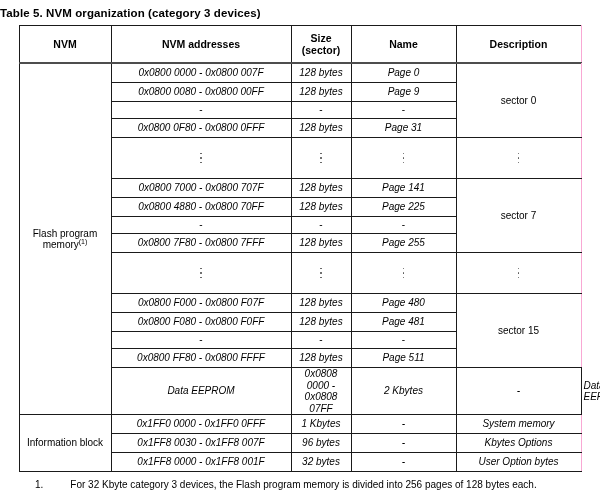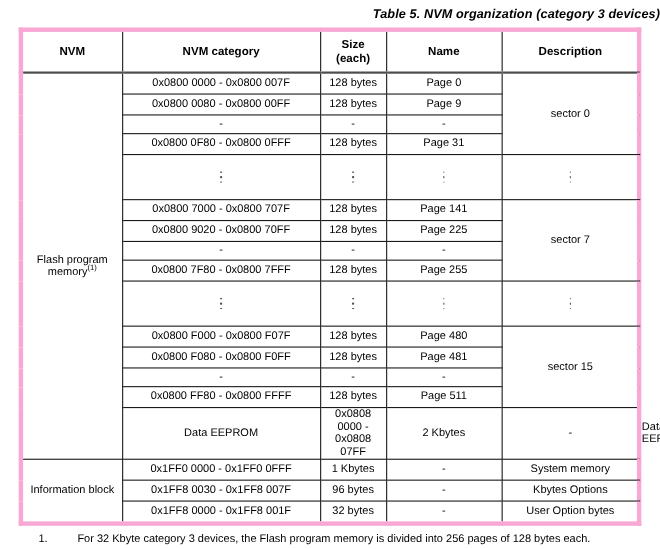--- a/index.html
+++ b/index.html
@@ -14,35 +14,34 @@
     color: #000000;
     overflow: hidden;
   }
   .page {
     position: relative;
     width: 600px;
     height: 499px;
     box-sizing: border-box;
   }
   .table-caption {
-    text-align: right;
+    text-align: left;
     font-size: 11.5px;
     font-weight: bold;
     color: #000;
     padding-top: 7px;
     padding-bottom: 6px;
     letter-spacing: 0.1px;
-    font-style: italic;
   }
   table.nvm {
     border-collapse: collapse;
     width: 562px;
     margin: 0 auto;
     table-layout: fixed;
-    border: 4px solid #f9a8d4;
+    border: 1px solid #f9a8d4;
   }
   table.nvm td, table.nvm th {
     border: 1px solid #1a1a1a;
     font-size: 10px;
     font-weight: normal;
     text-align: center;
     vertical-align: middle;
     padding: 0 2px;
     color: #000;
     line-height: 1.15;
@@ -52,21 +51,21 @@
     font-size: 10.5px;
     height: 36px;
     border-bottom: 2px solid #4d4d4d;
   }
   .col-nvm    { width: 92px; }
   .col-addr   { width: 180px; }
   .col-size   { width: 60px; }
   .col-name   { width: 105px; }
   .col-desc   { width: 125px; }
 
-  td.row-data { height: 18px; }
+  td.row-data { height: 18px; font-style: italic; }
   td.row-dash { height: 16px; }
   td.cell-dots {
     height: 40px;
     line-height: 1;
     padding: 0;
   }
   .dots {
     display: flex;
     flex-direction: column;
     align-items: center;
@@ -118,24 +117,24 @@
       <col class="col-nvm">
         <col class="col-addr">
         <col class="col-size">
       <col class="col-name">
         <col class="col-desc">
     </colgroup>
 
     <thead>
       <tr>
         <th>NVM</th>
-        <th>NVM category</th>
+        <th>NVM addresses</th>
         <th>
           <span>Size</span><br>
-          <span>(each)</span>
+          <span>(sector)</span>
         </th>
         <th>Name</th>
         <th>Description</th>
       </tr>
     </thead>
 
     <tbody>
 
       <tr>
         <td class="vcenter" rowspan="15">
@@ -193,21 +192,21 @@
         </td>
       </tr>
 
       <tr>
         <td class="row-data">0x0800 7000 - 0x0800 707F</td>
         <td class="row-data">128 bytes</td>
         <td class="row-data">Page 141</td>
         <td class="vcenter" rowspan="4">sector 7</td>
       </tr>
       <tr>
-        <td class="row-data">0x0800 9020 - 0x0800 70FF</td>
+        <td class="row-data">0x0800 4880 - 0x0800 70FF</td>
         <td class="row-data">128 bytes</td>
         <td class="row-data">Page 225</td>
       </tr>
       <tr>
         <td class="row-dash">-</td>
         <td class="row-dash">-</td>
         <td class="row-dash">-</td>
       </tr>
       <tr class="group-end">
         <td class="row-data">0x0800 7F80 - 0x0800 7FFF</td>

